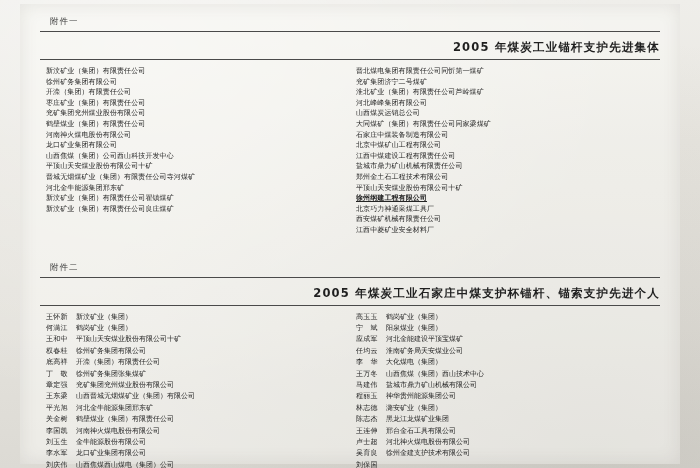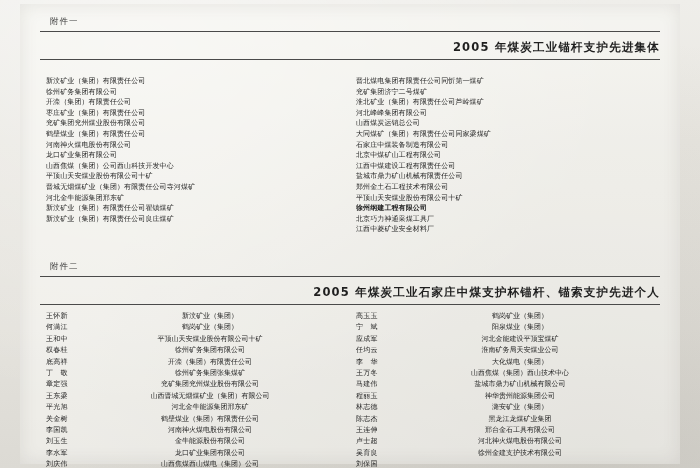--- a/index.html
+++ b/index.html
@@ -63,40 +63,41 @@
     text-align: right;
   }
   .title-band .title {
     font-size: 11.5px;
     font-weight: bold;
     letter-spacing: 1.2px;
     color: #1f1f1f;
   }
 
   .cols {
-    margin-top: 16px;
+    margin-top: 6px;
     display: flex;
     gap: 0;
   }
   .col {
     flex: 1 1 0;
     padding: 0 6px;
   }
   .entry {
     font-size: 7px;
     line-height: 10.6px;
     white-space: nowrap;
     overflow: hidden;
     color: #242424;
     letter-spacing: 0.1px;
   }
   .entry.bold {
     font-weight: bold;
   }
   .entry.underline {
+    text-decoration: underline;
     text-underline-offset: 1px;
   }
 
   
   .pcols {
     margin-top: 6px;
     display: flex;
   }
   .pcol {
     flex: 1 1 0;
@@ -111,21 +112,20 @@
     color: #242424;
   }
   .prow .pname {
     width: 30px;
     flex: 0 0 30px;
     letter-spacing: 0.3px;
   }
   .prow .porg {
     flex: 1 1 auto;
     overflow: hidden;
-    text-align: center;
   }
 
   .sec2 {
     margin-top: 26px;
   }
 </style>
 </head>
 <body>
 
 <div class="page">
@@ -163,20 +163,21 @@
             <div class="entry">山西煤炭运销总公司</div>
             <div class="entry">大同煤矿（集团）有限责任公司同家梁煤矿</div>
             <div class="entry">石家庄中煤装备制造有限公司</div>
             <div class="entry">北京中煤矿山工程有限公司</div>
             <div class="entry">江西中煤建设工程有限责任公司</div>
             <div class="entry">盐城市鼎力矿山机械有限责任公司</div>
             <div class="entry">郑州金土石工程技术有限公司</div>
             <div class="entry">平顶山天安煤业股份有限公司十矿</div>
             <div class="entry bold underline">徐州纲建工程有限公司</div>
             <div class="entry">北京巧力神通采煤工具厂</div>
+            <div class="entry">西安煤矿机械有限责任公司</div>
             <div class="entry">江西中菱矿业安全材料厂</div>
           </div>
       </div>
     </div>
 
     <div class="sec2">
       <div class="section-label">附件二</div>
       <div class="title-band">
         <span class="title">2005 年煤炭工业石家庄中煤支护杯锚杆、锚索支护先进个人</span>
       </div>

